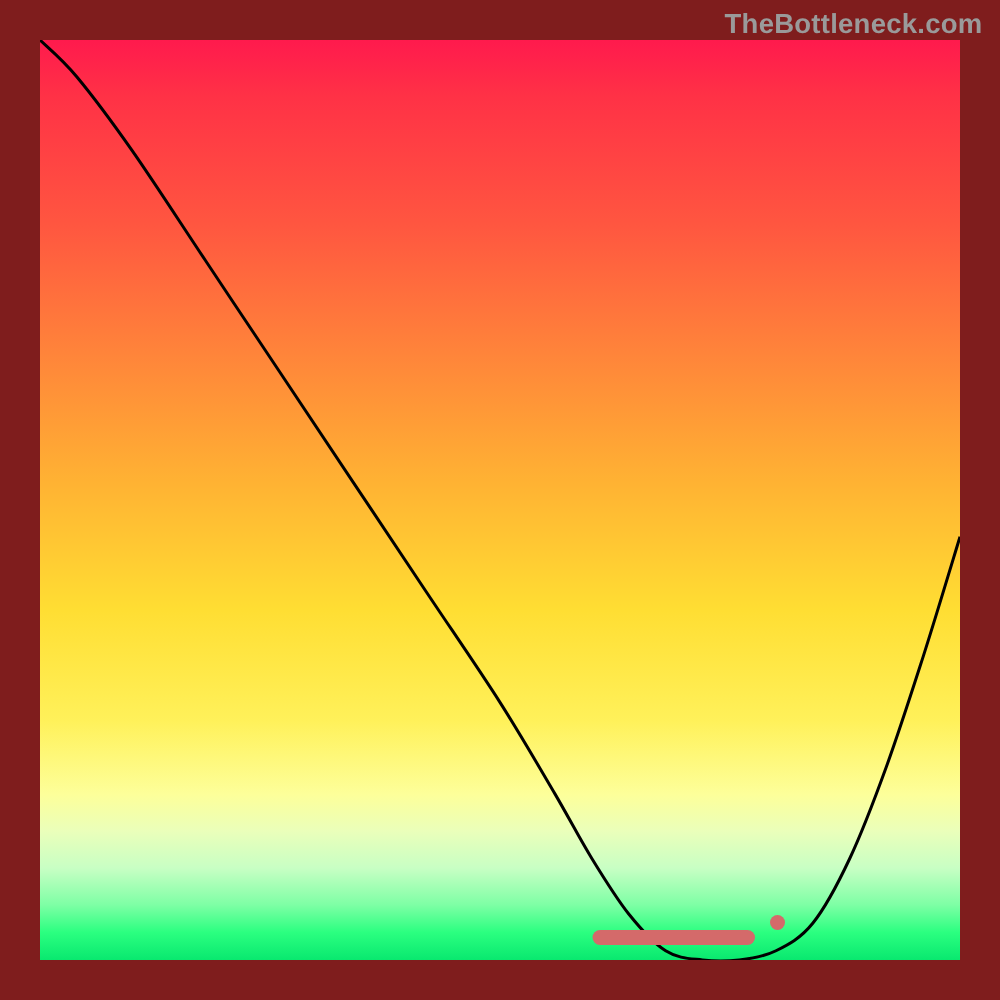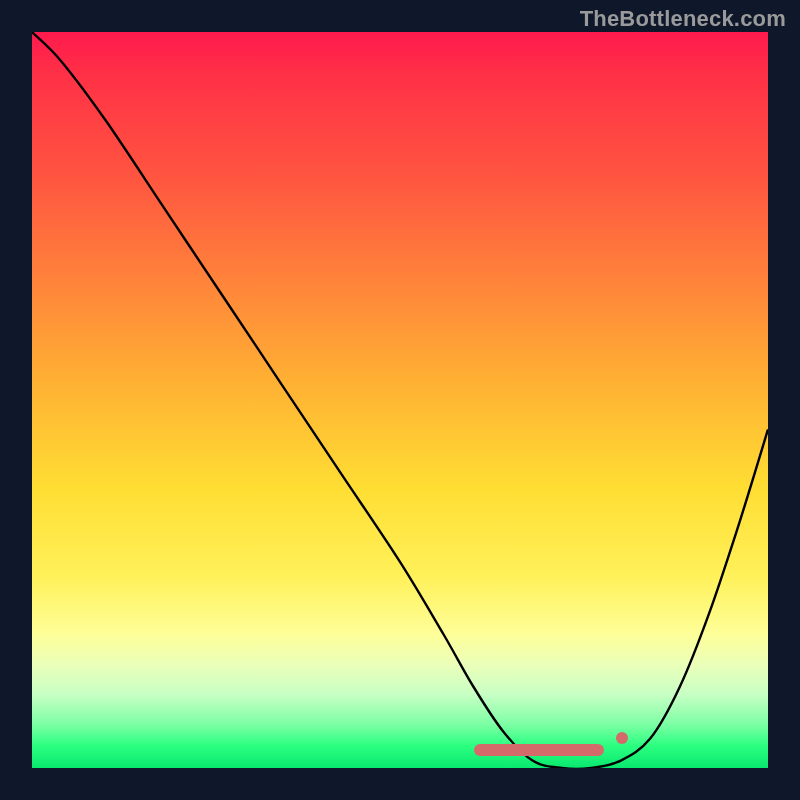--- a/index.html
+++ b/index.html
@@ -7,21 +7,21 @@
     padding: 0;
     width: 800px;
     height: 800px;
     background: #000;
     overflow: hidden;
     font-family: Arial, Helvetica, sans-serif;
   }
   .frame {
     position: absolute;
     inset: 0;
-    background: #0f172a;
+    background: #7f1d1d;
   }
   .plot-area {
     position: absolute;
     left: 32px;
     top: 32px;
     width: 736px;
     height: 736px;
     overflow: hidden;
     
     background: linear-gradient(

